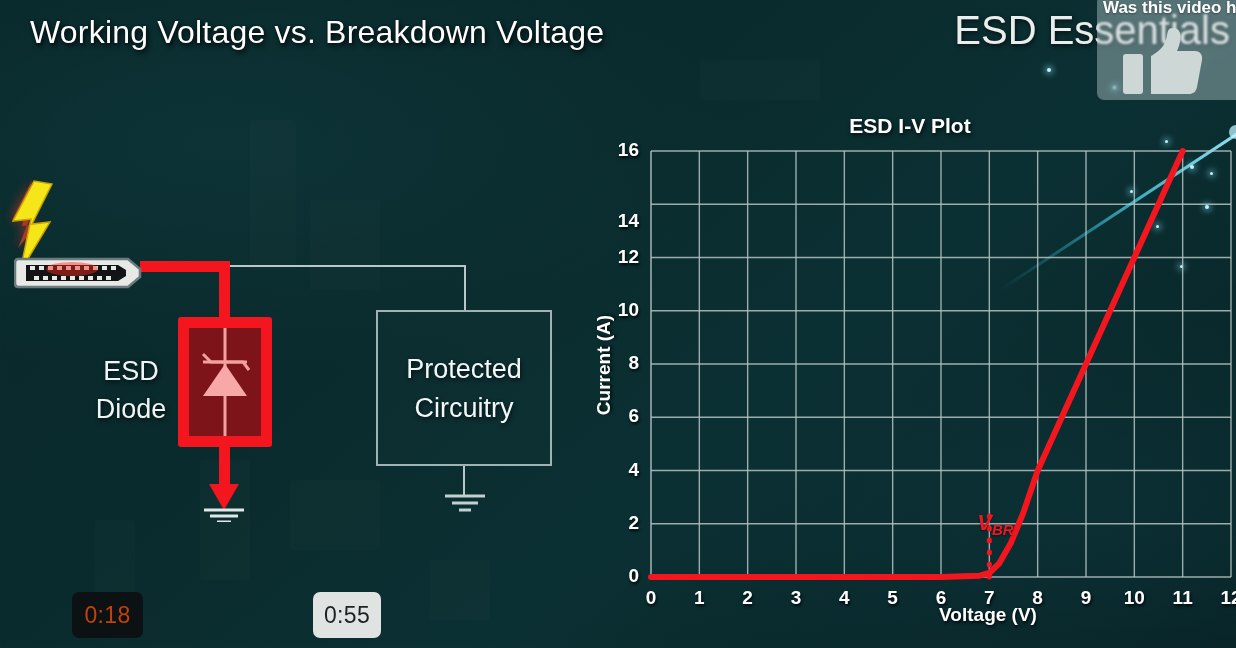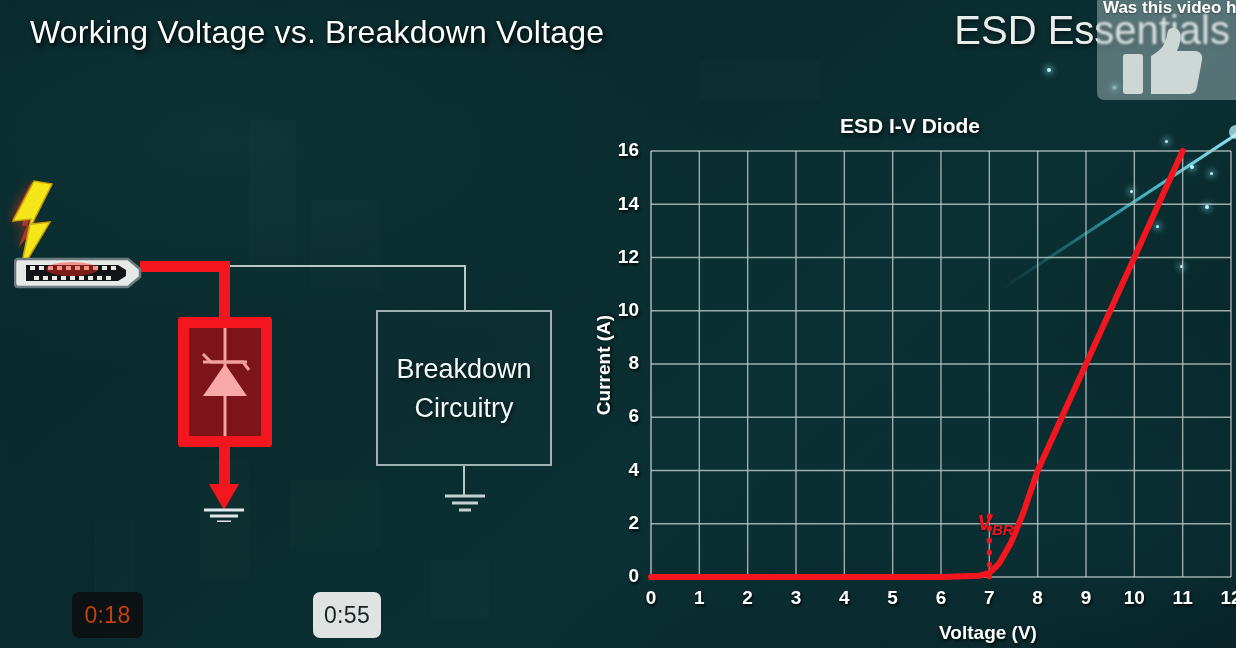--- a/index.html
+++ b/index.html
@@ -199,21 +199,21 @@
     width: 160px;
     text-align: center;
     transform: rotate(-90deg);
     font-size: 19px;
     font-weight: bold;
     color: #ffffff;
     text-shadow: 1px 2px 3px rgba(0,0,0,.8);
   }
   .xlabel {
     position: absolute;
-    left: 408px; top: 518px;
+    left: 408px; top: 500px;
     transform: translateX(-50%);
     font-size: 19px;
     font-weight: bold;
     color: #ffffff;
     text-shadow: 1px 2px 3px rgba(0,0,0,.8);
     white-space: nowrap;
   }
   .ytick, .xtick {
     position: absolute;
     font-size: 19px;
@@ -335,45 +335,49 @@
   </svg>
 
   <div class="diode-box">
     <svg class="diode-sym" viewBox="0 0 72 108">
       <line x1="36" y1="0" x2="36" y2="108" stroke="#f3a0a0" stroke-width="3"></line>
       <polygon points="36,36 58,68 14,68" fill="#f9a8a8"></polygon>
       <path d="M14 26 L22 34 L54 34 L60 42" stroke="#f3a0a0" stroke-width="3" fill="none"></path>
       <line x1="14" y1="34" x2="58" y2="34" stroke="#f3a0a0" stroke-width="3"></line>
     </svg>
   </div>
+  <div class="esd-label">
+    <div>ESD</div>
+    <div>Diode</div>
+  </div>
 
   <svg class="gnd" style="left:196px; top:476px; width:58px; height:46px;">
     <polygon points="28,34 13,8 43,8" fill="#f4161f"></polygon>
     <line x1="8" y1="34" x2="48" y2="34" stroke="#dfe8e8" stroke-width="3"></line>
     <line x1="14" y1="40" x2="42" y2="40" stroke="#dfe8e8" stroke-width="3"></line>
     <line x1="21" y1="46" x2="35" y2="46" stroke="#dfe8e8" stroke-width="3"></line>
   </svg>
 
   <div class="prot-box"></div>
   <div class="prot-label">
-    <div>Breakdown</div>
+    <div>Protected</div>
     <div>Circuitry</div>
   </div>
   <div class="wire-gray" style="left:463px; top:466px; width:2px; height:30px;"></div>
   <svg class="gnd" style="left:440px; top:492px; width:50px; height:28px;">
     <line x1="5" y1="4" x2="45" y2="4" stroke="#c3d0d1" stroke-width="3"></line>
     <line x1="12" y1="11" x2="38" y2="11" stroke="#c3d0d1" stroke-width="3"></line>
     <line x1="19" y1="18" x2="31" y2="18" stroke="#c3d0d1" stroke-width="3"></line>
   </svg>
 
   <div class="ts ts-dark">0:18</div>
   <div class="ts ts-light">0:55</div>
 
   <div id="chart">
-    <div class="chart-title">ESD I-V Diode</div>
+    <div class="chart-title">ESD I-V Plot</div>
     <div class="ylabel">Current (A)</div>
     <div class="xlabel">Voltage (V)</div>
     <svg id="plot" style="position:absolute; left:0; top:0; width:656px; height:544px;">
         <line x1="71" y1="47" x2="71" y2="473" stroke="#b6c3c4" stroke-width="1.6" opacity="0.85"></line>
         <line x1="119.33333333333333" y1="47" x2="119.33333333333333" y2="473" stroke="#b6c3c4" stroke-width="1.4" opacity="0.85"></line>
         <line x1="167.66666666666666" y1="47" x2="167.66666666666666" y2="473" stroke="#b6c3c4" stroke-width="1.4" opacity="0.85"></line>
         <line x1="216" y1="47" x2="216" y2="473" stroke="#b6c3c4" stroke-width="1.4" opacity="0.85"></line>
         <line x1="264.3333333333333" y1="47" x2="264.3333333333333" y2="473" stroke="#b6c3c4" stroke-width="1.4" opacity="0.85"></line>
         <line x1="312.6666666666667" y1="47" x2="312.6666666666667" y2="473" stroke="#b6c3c4" stroke-width="1.4" opacity="0.85"></line>
         <line x1="361" y1="47" x2="361" y2="473" stroke="#b6c3c4" stroke-width="1.4" opacity="0.85"></line>
@@ -409,21 +413,21 @@
         <div class="xtick" style="left: 534.333px; top: 483px;">10</div>
         <div class="xtick" style="left: 582.667px; top: 483px;">11</div>
         <div class="xtick" style="left: 631px; top: 483px;">12</div>
         <div class="ytick" style="left: 19px; top: 461px;">0</div>
         <div class="ytick" style="left: 19px; top: 407.75px;">2</div>
         <div class="ytick" style="left: 19px; top: 354.5px;">4</div>
         <div class="ytick" style="left: 19px; top: 301.25px;">6</div>
         <div class="ytick" style="left: 19px; top: 248px;">8</div>
         <div class="ytick" style="left: 19px; top: 194.75px;">10</div>
         <div class="ytick" style="left: 19px; top: 141.5px;">12</div>
-        <div class="ytick" style="left: 19px; top: 89px;">14</div>
+        <div class="ytick" style="left: 19px; top: 106px;">14</div>
         <div class="ytick" style="left: 19px; top: 35px;">16</div>
       </div>
     <div id="annots">
         <div class="vbr-label" style="left: 397.333px; top: 405.775px; font-style: italic;"><span>V</span><sub>BR</sub></div>
       </div>
   </div>
 
 </div>
 
 </body></html>

